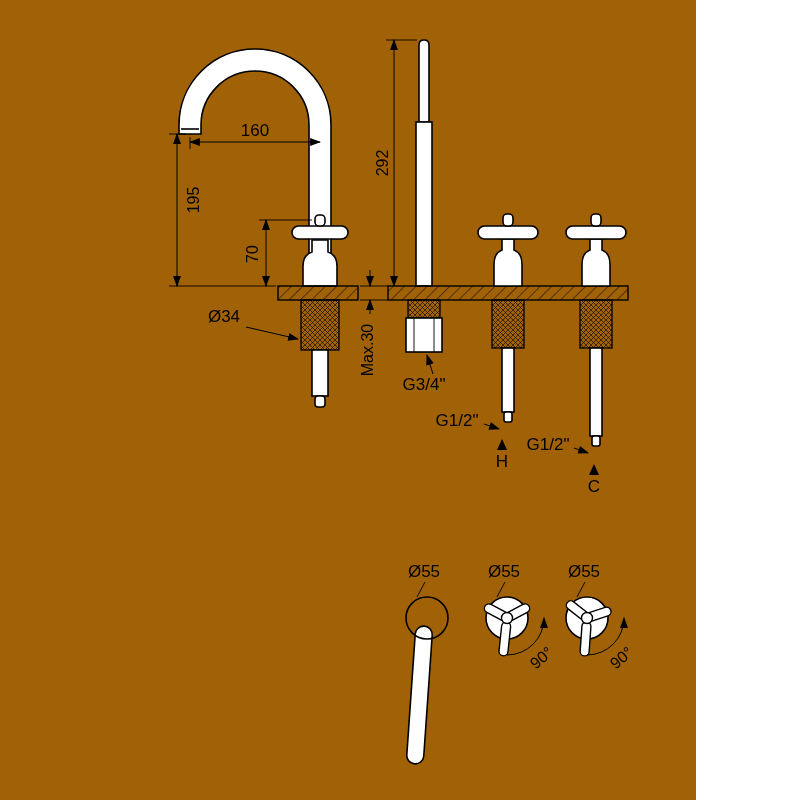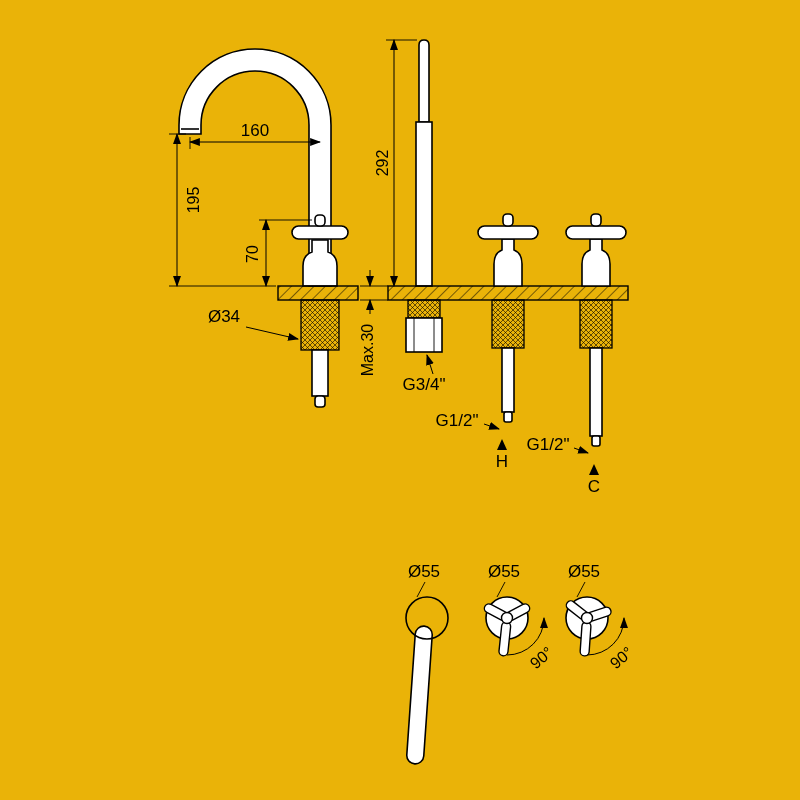--- a/index.html
+++ b/index.html
@@ -1,16 +1,16 @@
 <!DOCTYPE html>
 <html><head>
 <meta charset="utf-8">
 <style>
   html,body{margin:0;padding:0;background:#fff;}
-  .page{width:800px;height:800px;background:#eab308;position:relative;overflow:hidden;}
+  .page{width:696px;height:800px;background:#a16207;position:relative;overflow:hidden;}
   svg{display:block;}
   text{font-family:"Liberation Sans","DejaVu Sans",sans-serif;font-size:17px;fill:#000;}
   .t90{font-size:16px;}
   .ol{stroke:#000;stroke-width:1.6;fill:#fff;}
   .oln{stroke:#000;stroke-width:1.6;fill:none;}
   .dim{stroke:#000;stroke-width:1;fill:none;}
   .thin{stroke:#000;stroke-width:0.9;fill:none;}
   .hatchdeck{fill:url(#deckHatch);stroke:#000;stroke-width:1.4;}
   .hatchthread{fill:url(#threadHatch);stroke:#000;stroke-width:1.3;}
   .spoke{stroke:#000;stroke-width:1.4;fill:#fff;}

